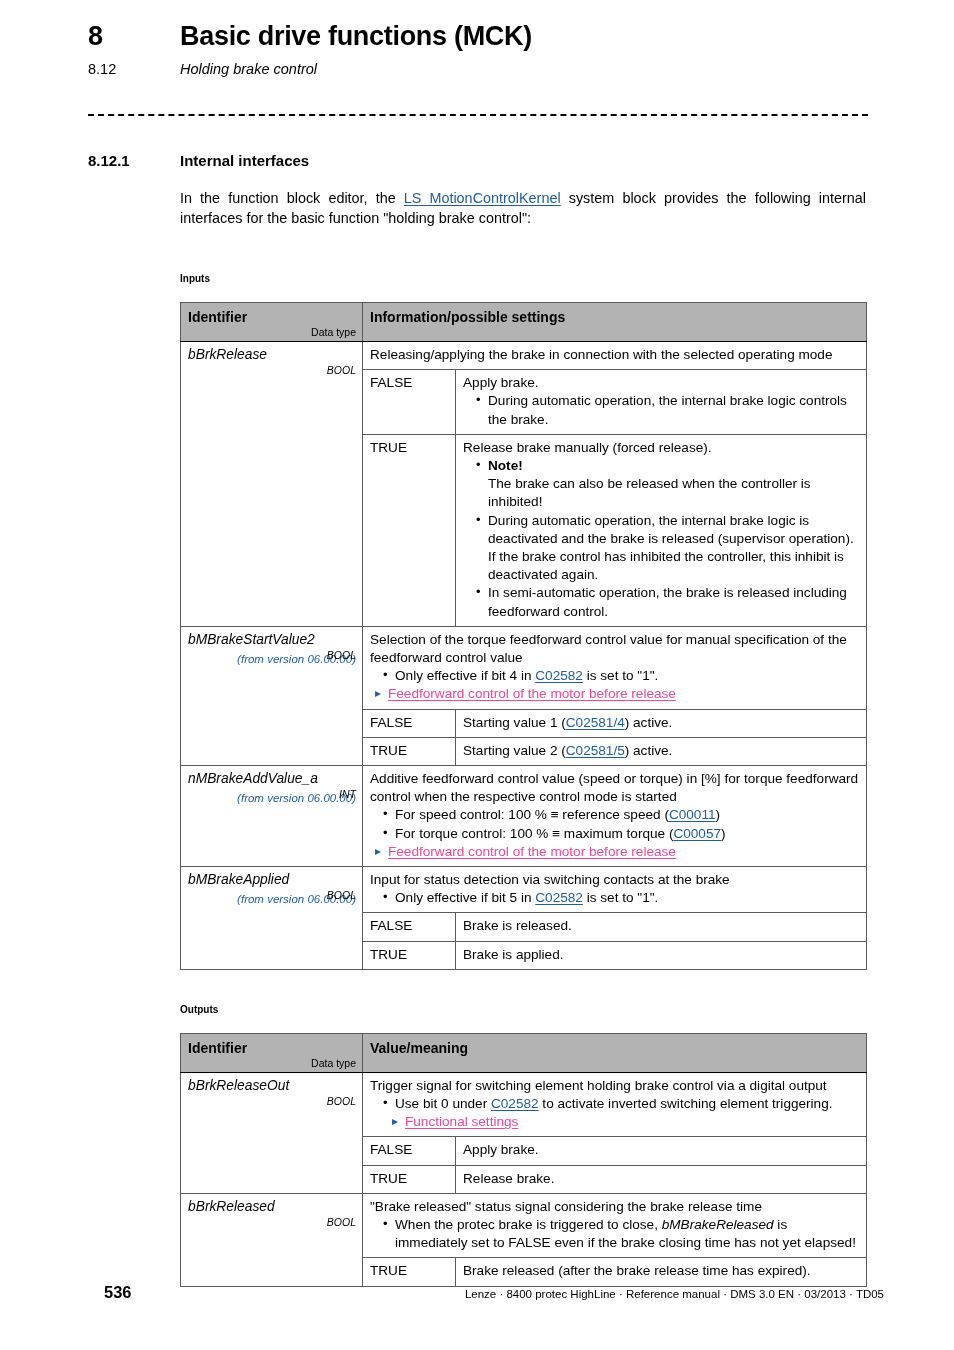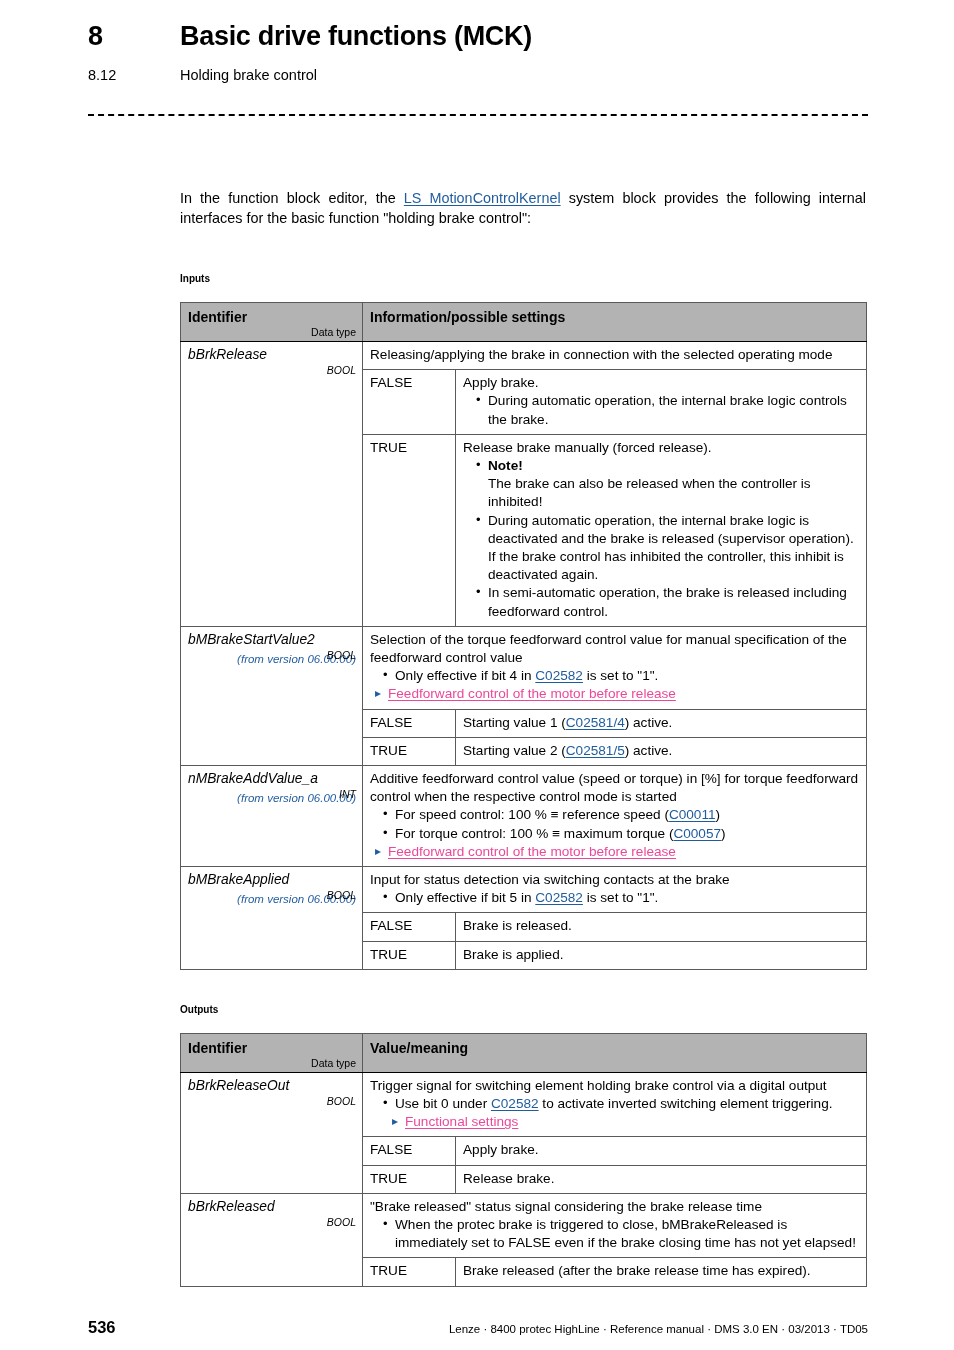--- a/index.html
+++ b/index.html
@@ -42,30 +42,31 @@
   }
   .chapter-title {
     font-size: 27px;
     font-weight: 700;
     letter-spacing: -0.3px;
     line-height: 1.1;
   }
   .header-row2 {
     display: flex;
     align-items: baseline;
-    margin-top: 15px;
+    margin-top: 9px;
   }
   .section-num {
     width: 92px;
     font-size: 14.5px;
     font-weight: 400;
   }
   .section-title {
     font-size: 14.5px;
     font-weight: 400;
+    font-style: italic;
   }
   .rule {
     position: absolute;
     left: 88px;
     top: 114px;
     width: 780px;
     border-top: 2px dashed #000000;
   }
 
   
@@ -203,32 +204,31 @@
   .xref::before {
     content: "\25B8";
     position: absolute;
     left: 0;
     top: 0px;
     font-size: 12px;
     color: #1f5c9e;
   }
   .xref .lnk { color: #ec4899; }
   .b { font-weight: 700; }
-  .i { }
+  .i { font-style: italic; }
 
   
   .footer {
     position: absolute;
-    left: 88px;
+    left: 104px;
     top: 1283px;
     width: 780px;
     display: flex;
     align-items: baseline;
     justify-content: space-between;
-    margin-top: 35px;
   }
   .pageno {
     font-size: 16.5px;
     font-weight: 700;
   }
   .footer-txt {
     font-size: 11.5px;
   }
 </style>
 </head>
@@ -241,20 +241,24 @@
       <div class="chapter-num">8</div>
       <div class="chapter-title">Basic drive functions (MCK)</div>
     </div>
     <div class="header-row2">
       <div class="section-num">8.12</div>
       <div class="section-title">Holding brake control</div>
     </div>
   </div>
   <div class="rule"></div>
 
+  <div class="sec-heading">
+    <div class="num">8.12.1</div>
+    <div class="txt">Internal interfaces</div>
+  </div>
 
   <div class="body-col">
 
     <p class="intro"><span>In the function block editor, the </span><a class="lnk" href="#">LS_MotionControlKernel</a><span> system block provides the following internal interfaces for the basic function "holding brake control":</span></p>
 
     <p class="subhead" style="margin-top:44px;">Inputs</p>
 
     <table class="tbl" style="margin-top:18px;">
       <colgroup>
           <col class="col-id">

